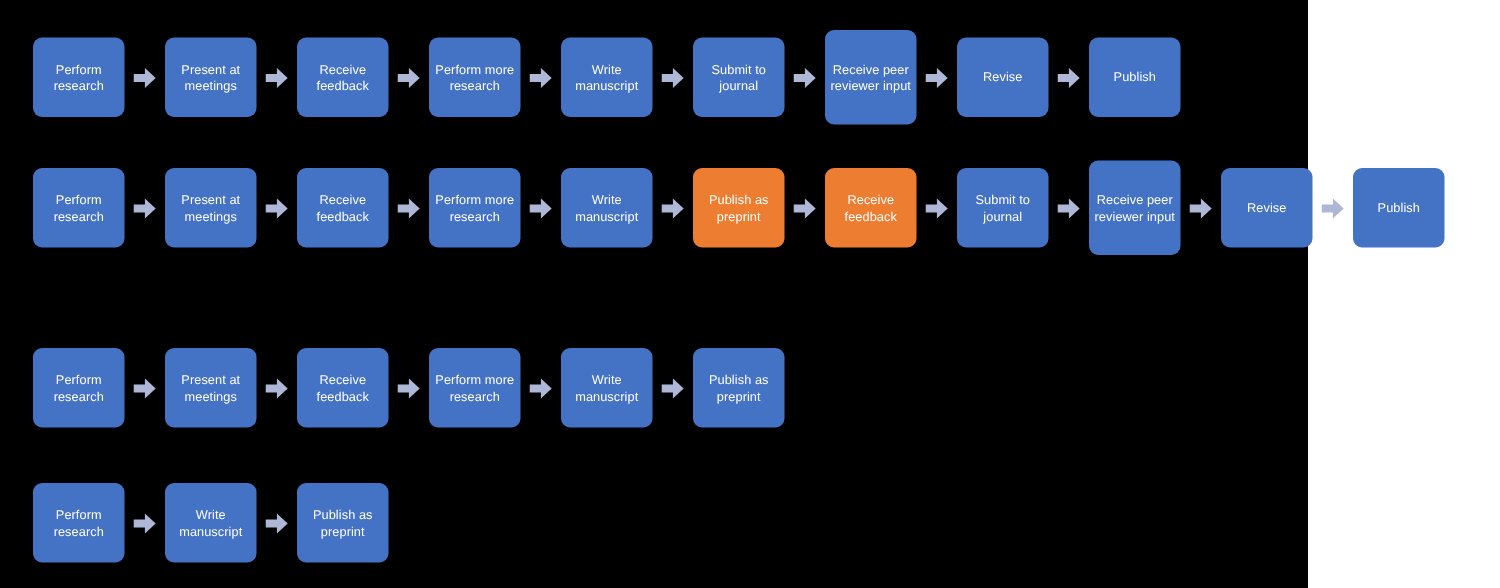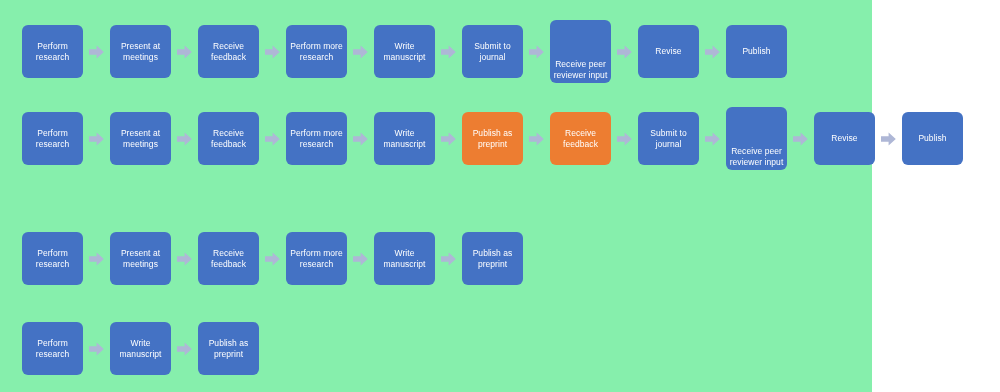--- a/index.html
+++ b/index.html
@@ -10,21 +10,21 @@
   body {
     width: 1000px;
     height: 392px;
     font-family: "Liberation Sans", sans-serif;
     overflow: hidden;
   }
   #diagram {
     position: relative;
     width: 872px;
     height: 392px;
-    background: #86efac;
+    background: #000000;
   }
   .flow-row {
     position: absolute;
     display: flex;
     flex-direction: row;
     align-items: center;
     left: 0;
     width: 1000px;
   }
   .node {
@@ -39,21 +39,21 @@
     color: #ffffff;
     font-size: 8.5px;
     line-height: 11px;
     letter-spacing: 0.05px;
     padding: 2px 3px;
     flex: none;
     overflow: hidden;
   }
   .node.blue  { background: #4472C4; }
   .node.orange{ background: #ED7D31; }
-  .node.tall  { height: 63px; align-items: flex-end; }
+  .node.tall  { height: 63px; }
 
   .node-label { display: block; }
 
   .arrow {
     width: 27px;
     height: 53px;
     flex: none;
     display: flex;
     align-items: center;
     justify-content: center;

